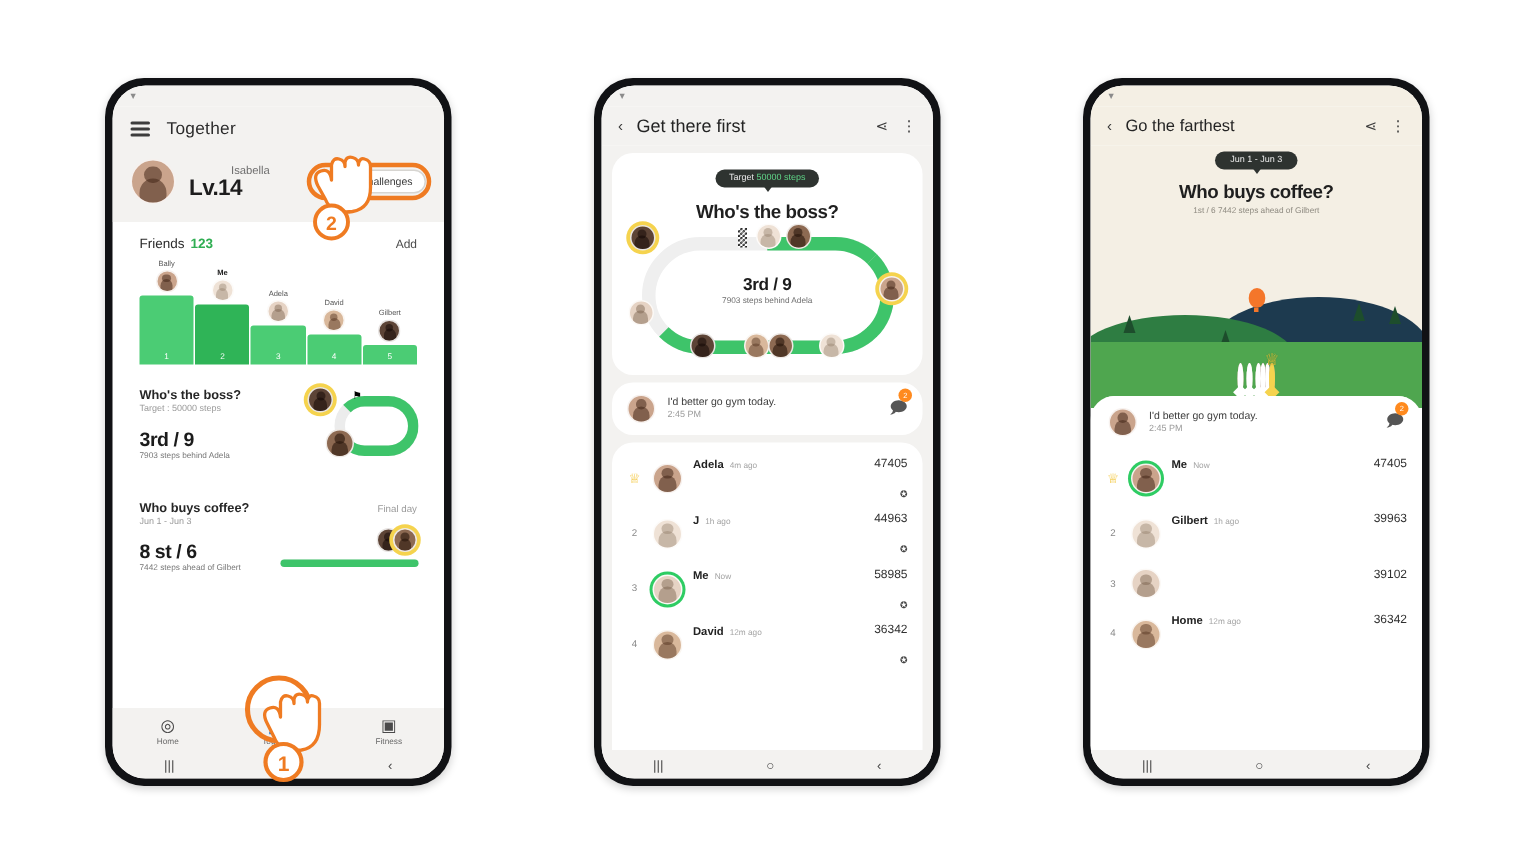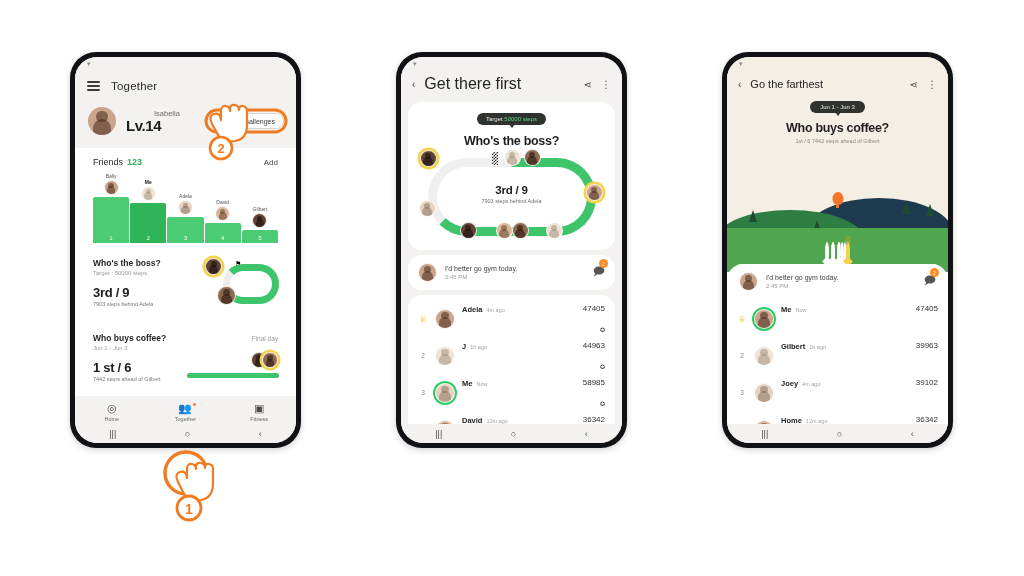--- a/index.html
+++ b/index.html
@@ -8,21 +8,21 @@
     background: #ffffff;
     font-family: "Liberation Sans", sans-serif;
     overflow: hidden;
     position: relative;
   }
   .stage { position: relative; width: 1024px; height: 576px; }
 
   
   .phone {
     position: absolute;
-    width: 231px; height: 396px;
+    width: 231px; height: 472px;
     border-radius: 26px;
     background: #111215;
     padding: 5px;
     box-shadow: 0 2px 6px rgba(0,0,0,.18);
   }
   .phone-screen {
     width: 100%; height: 100%;
     border-radius: 22px;
     overflow: hidden;
     position: relative;
@@ -134,21 +134,21 @@
   .navrow { display:flex; }
   .navitem { flex:1; display:flex; flex-direction:column; align-items:center; gap:2px; position:relative;}
   .navicon { font-size:11px; color:#4a4a4a; line-height:1; }
   .navlbl { font-size:5.5px; color:#6a6a6a; }
   .navdot { position:absolute; right:26px; top:0px; width:3px; height:3px; background:#ff7a1a; border-radius:50%;}
   .sysbar { display:flex; align-items:center; justify-content:space-around; height:18px; margin-top:3px;}
   .sysbar span { font-size:9px; color:#4a4a4a; }
 
   
   .p2-appbar { height:26px; display:flex; align-items:center; gap:9px; padding:0 11px; background:#f3f2f0; flex:0 0 auto;}
-  .p2-title { font-size:16px; color:#242424;text-align:right; }
+  .p2-title { font-size:12px; color:#242424;text-align:right; }
   .appbar-ico { font-size:10px; color:#3b3b3b; }
   .appbar-spacer{ margin-left:auto; }
   .p2-body { background:#f3f2f0; flex:1; display:flex; flex-direction:column; overflow:hidden;}
   .p2-hero { background:#fff; border-radius:14px; margin:5px 7px 5px; padding:11px 10px 14px; }
   .pill {
     display:block; width:max-content; margin:0 auto; background:#2e3330; color:#e8e8e8;
     border-radius:10px; font-size:6px; padding:3px 9px; position:relative;
   }
   .pill .hl { color:#5fd487; }
   .pill::after{ content:""; position:absolute; left:50%; bottom:-3px; transform:translateX(-50%);
@@ -316,21 +316,21 @@
           </div>
         </div>
       </div>
 
       <div class="p1-coffee">
         <div class="cf-head">
           <span class="ch-title">Who buys coffee?</span>
           <span class="cf-final">Final day</span>
         </div>
         <div class="ch-sub">Jun 1 - Jun 3</div>
-        <div class="ch-rank">1 st / 6</div>
+        <div class="ch-rank">8 st / 6</div>
         <div class="ch-note">7442 steps ahead of Gilbert</div>
         <div class="cf-avs">
           <span class="av sk5"></span>
           <span class="av sk3 crown-ring">
             <span class="crown">♕</span>
           </span>
         </div>
         <div class="cf-prog">
             <i id="cf-fill" style="width: 100%;"></i>
           </div>
@@ -540,24 +540,20 @@
               <span class="av sk6 rank-av"></span>
               <span class="rank-mid"><span class="rank-nameline">
                   <span class="rank-name">Gilbert</span>
                   <span class="rank-ago">1h ago</span>
                 </span><span class="rank-bar"><i style="width:84%"></i></span></span>
               <span class="rank-steps">39963</span>
             </div>
             <div class="rank-row">
               <span class="rank-num">3</span>
               <span class="av sk2 rank-av"></span>
-              <span class="rank-mid"><span class="rank-nameline">
-                  <span class="rank-name">Joey</span>
-                  <span class="rank-ago">4m ago</span>
-                </span><span class="rank-bar"><i style="width:79%"></i></span></span>
               <span class="rank-steps">39102</span>
             </div>
             <div class="rank-row">
               <span class="rank-num">4</span>
               <span class="av sk4 rank-av"></span>
               <span class="rank-mid"><span class="rank-nameline">
                   <span class="rank-name">Home</span>
                   <span class="rank-ago">12m ago</span>
                 </span><span class="rank-bar"><i style="width:73%"></i></span></span>
               <span class="rank-steps">36342</span>

